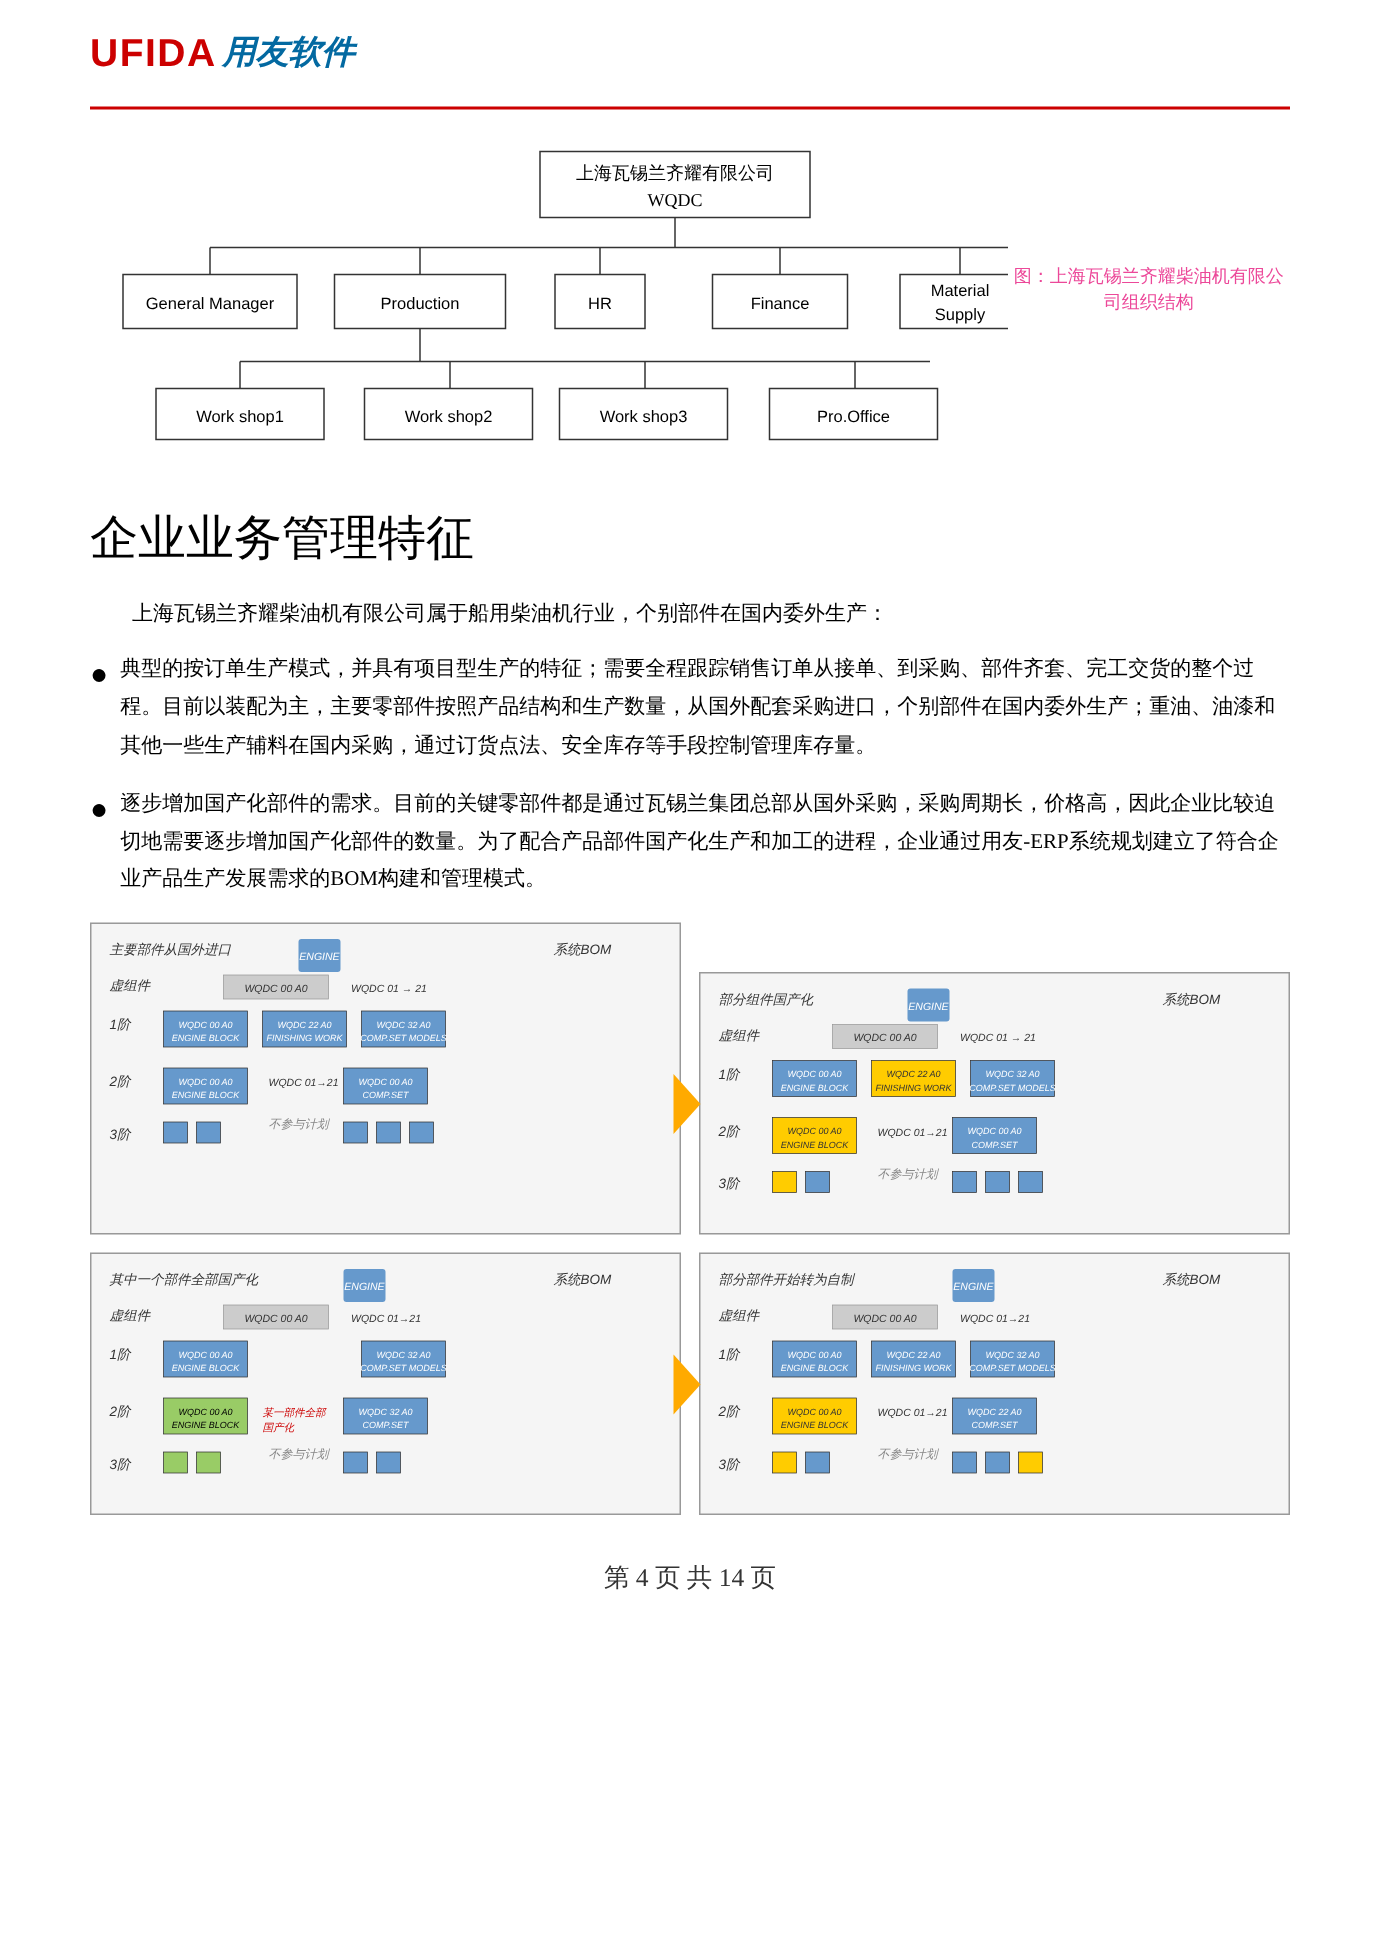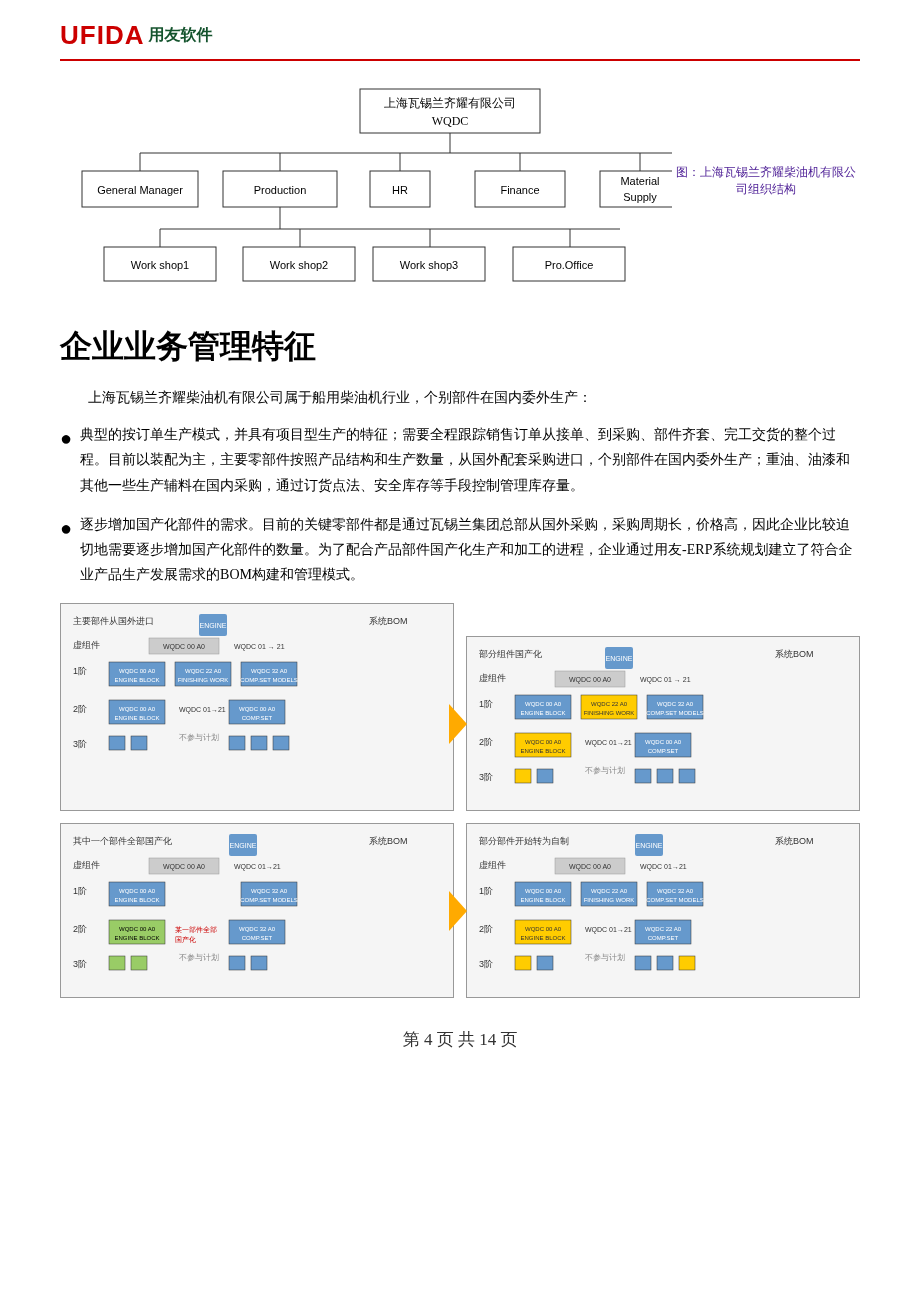--- a/index.html
+++ b/index.html
@@ -9,58 +9,58 @@
       font-size: 14px;
       color: #000;
       width: 920px;
       min-height: 1302px;
       padding: 20px 60px;
     }
 
     
     .header {
       display: flex;
-      align-items: center;
       border-bottom: 2px solid #cc0000;
-      padding-bottom: 8px;
+      padding-bottom: 20px;
       margin-bottom: 20px;
     }
     .logo-text {
       font-size: 26px;
       font-weight: bold;
       color: #cc0000;
       letter-spacing: 1px;
       font-family: Arial, sans-serif;
     }
     .logo-cn {
-      font-size: 16px;
+      font-size: 22px;
       font-weight: bold;
-      color: #14532d;
+      color: #0369a1;
       margin-left: 4px;
+      font-style: italic;
     }
 
     .org-chart-wrap {
       width: 100%;
       display: flex;
       align-items: center;
       margin-bottom: 4px;
     }
 
     .org-caption {
       text-align: center;
       font-size: 12px;
-      color: #4c1d95;
+      color: #ec4899;
       margin-top: 8px;
       margin-bottom: 28px;
     }
 
     
     .section-title {
       font-size: 32px;
-      font-weight: bold;
+      font-weight: normal;
       color: #000;
       margin: 24px 0 16px 0;
       font-family: "SimHei", "黑体", sans-serif;
     }
 
     
     .body-text {
       font-size: 14px;
       line-height: 1.8;
       color: #000;
@@ -94,20 +94,21 @@
       font-size: 14px;
       line-height: 1.8;
     }
 
     
     .bom-diagrams {
       margin: 16px 0;
       display: grid;
       grid-template-columns: 1fr 1fr;
       gap: 12px;
+      font-style: italic;
     }
 
     .bom-diagram {
       border: 1px solid #999;
       background: #f5f5f5;
       padding: 8px;
       font-size: 9px;
       min-height: 160px;
       position: relative;
     }

